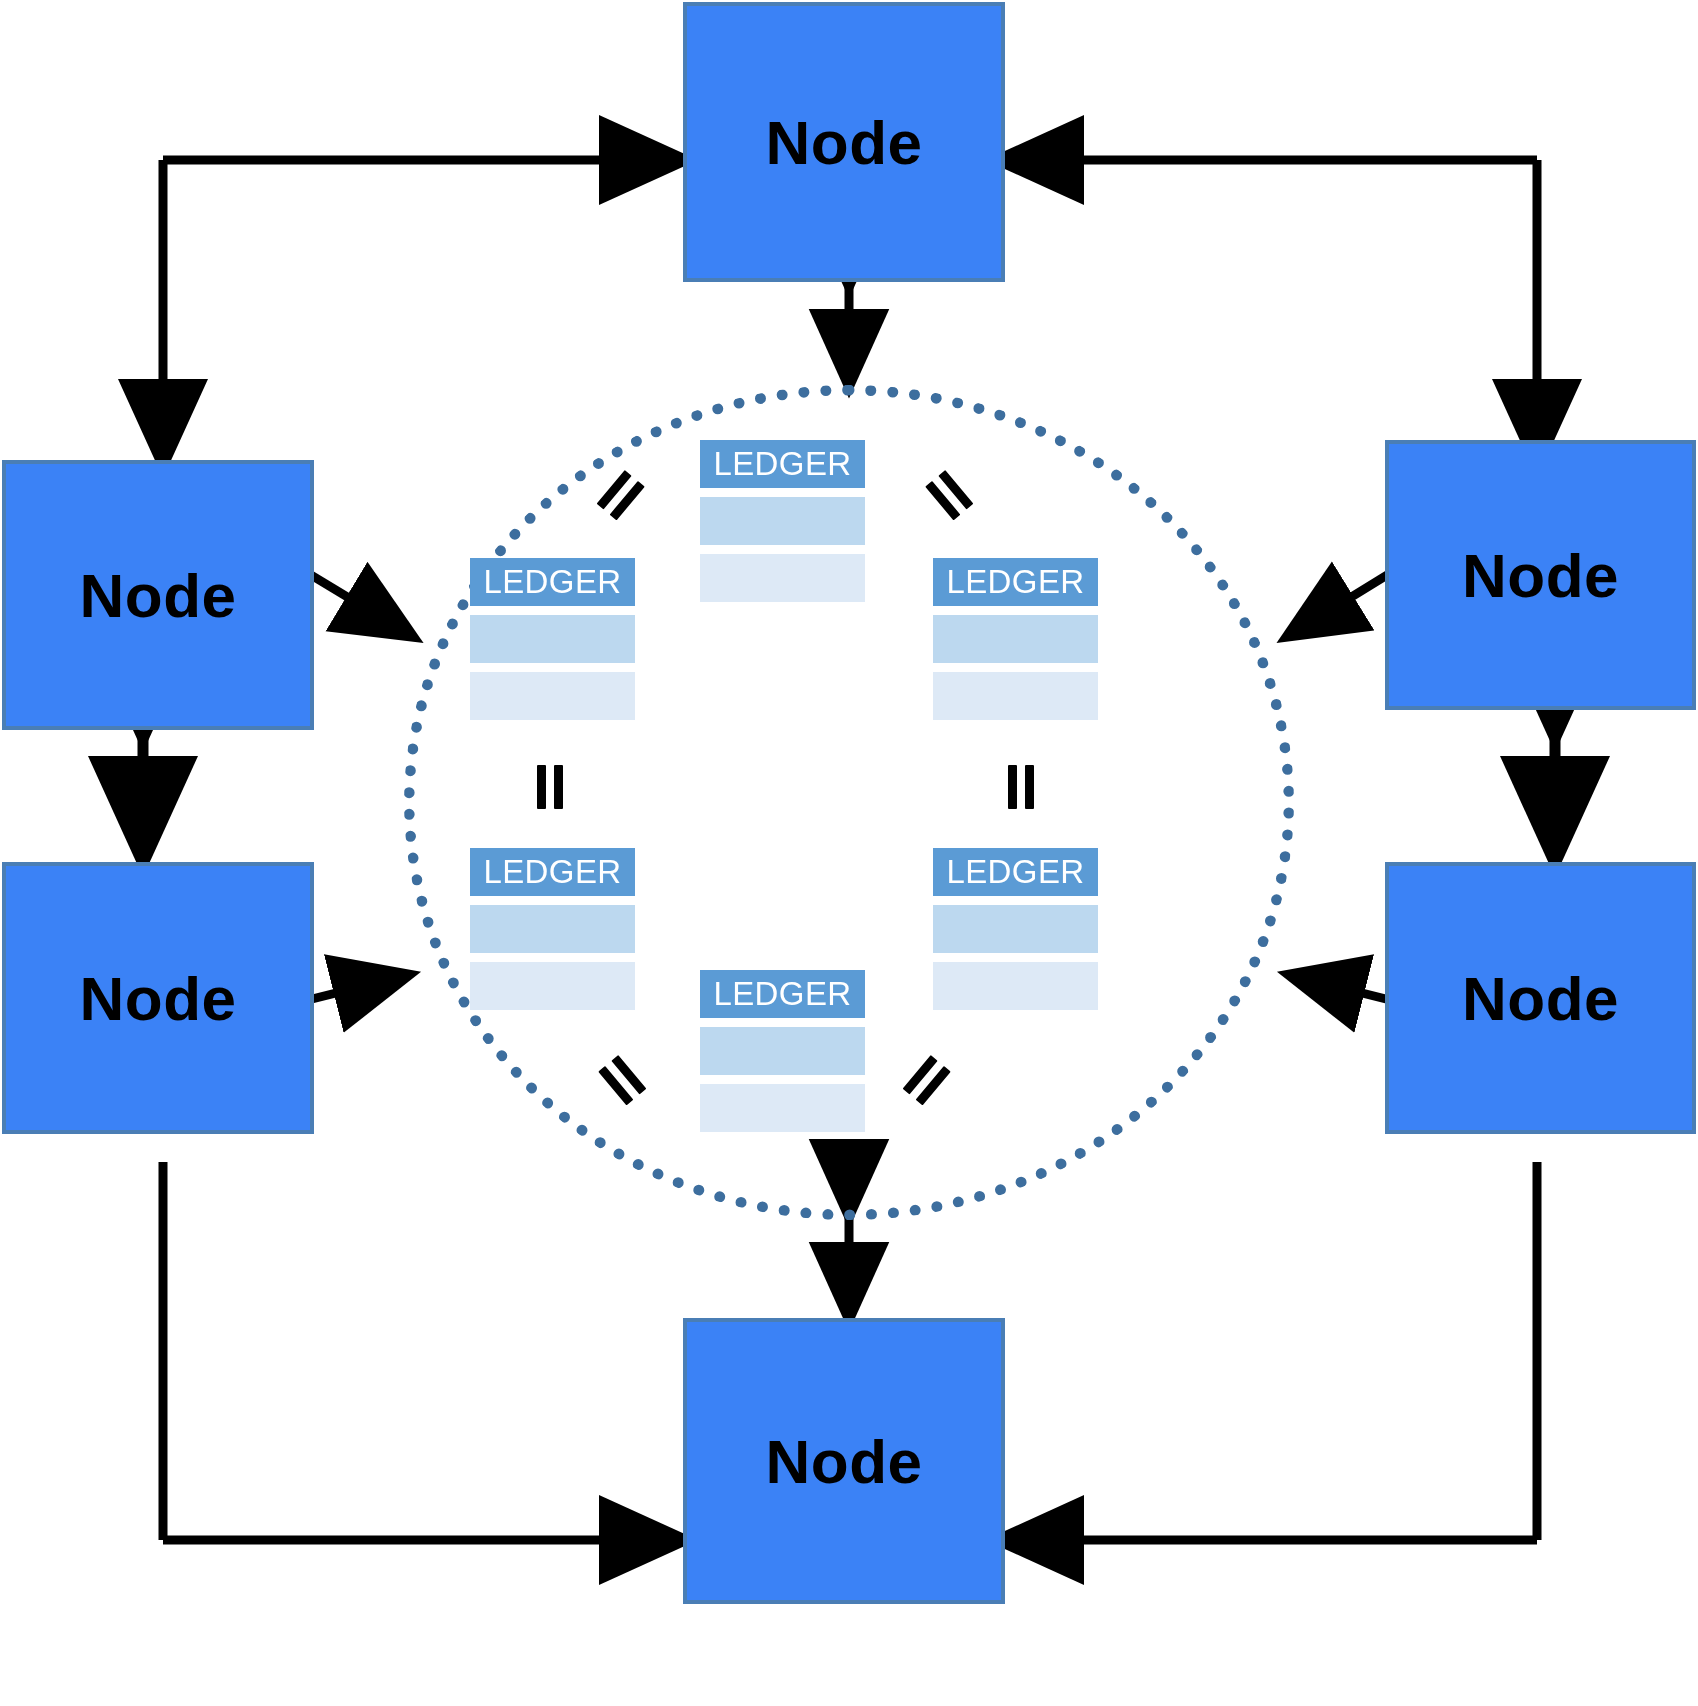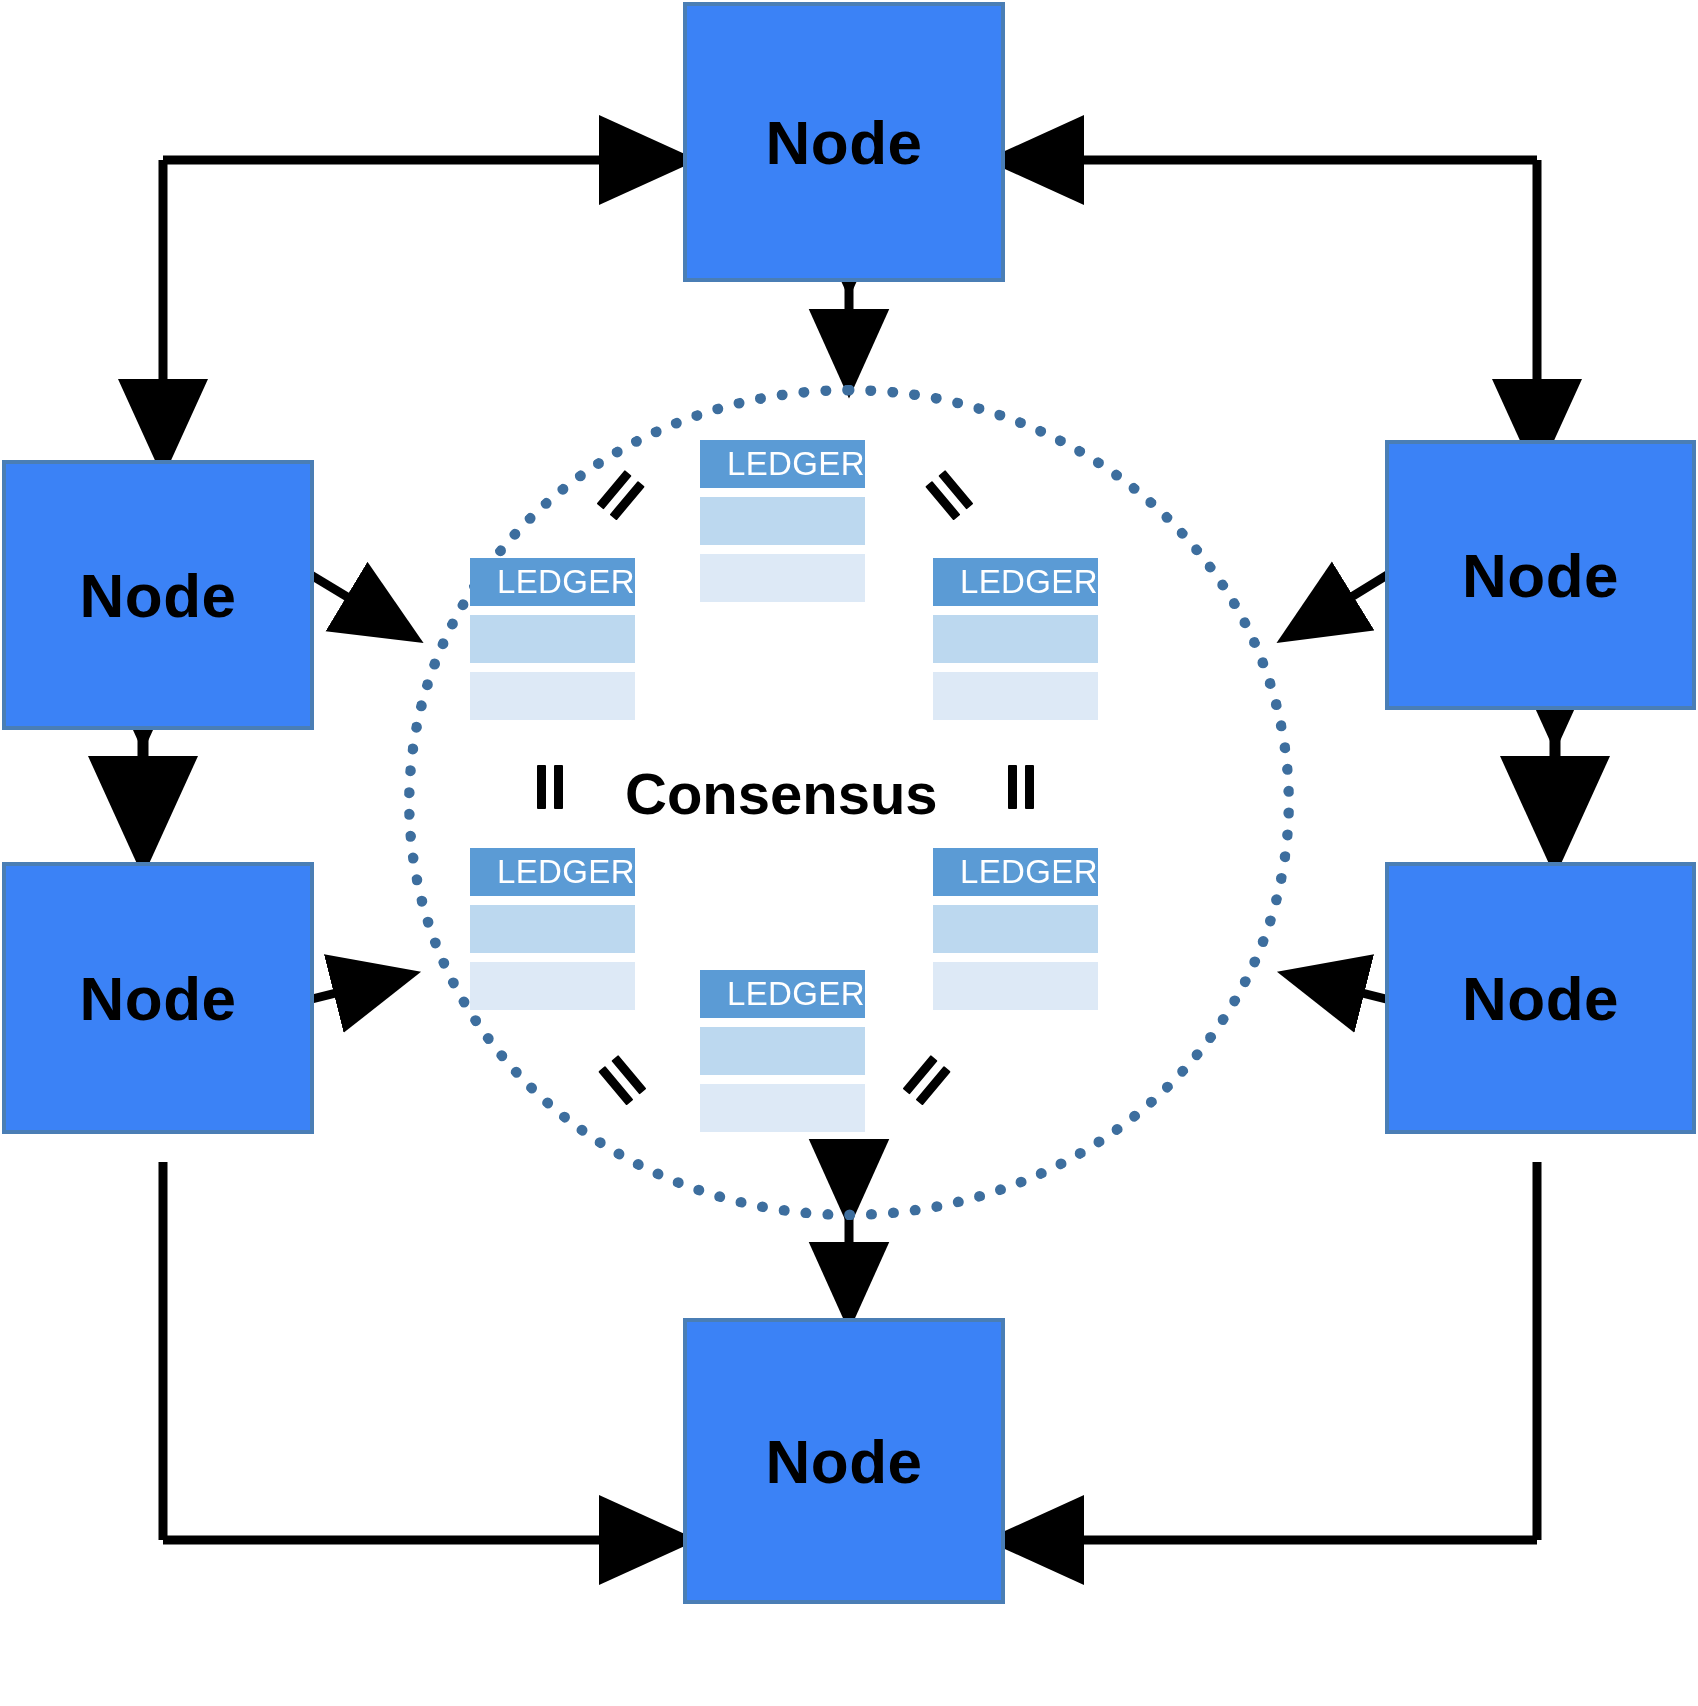--- a/index.html
+++ b/index.html
@@ -11,21 +11,21 @@
         box-sizing:border-box;display:flex;align-items:center;
         justify-content:center;}
   .node span{font-size:62px;font-weight:bold;color:#000;
              letter-spacing:.5px;font-family:"Liberation Sans",sans-serif;}
 
   .circle{position:absolute;border-radius:50%;
           border:11px dotted #3d6e9e;box-sizing:border-box;}
 
   .ledger{position:absolute;width:165px;}
   .ledger .hdr{height:48px;background:#5b9bd5;display:flex;
-               align-items:center;justify-content:flex-end;}
+               align-items:center;justify-content:center;}
   .ledger .hdr span{color:#fff;font-size:33px;letter-spacing:.4px;
                     font-family:"Liberation Sans",sans-serif;}
   .ledger .r2{height:48px;background:#bcd8ef;margin-top:9px;}
   .ledger .r3{height:48px;background:#dde9f6;margin-top:9px;}
 
   .consensus{position:absolute;font-size:58px;font-weight:bold;color:#000;
              white-space:nowrap;font-family:"Liberation Sans",sans-serif;}
 
   .eqs{position:absolute;width:46px;height:46px;}
   .eqs i{position:absolute;left:0;display:block;width:44px;height:9px;
@@ -146,21 +146,20 @@
   </div>
 
   <div class="ledger" style="left:700px;top:970px;">
     <div class="hdr">
       <span>LEDGER</span>
       </div>
     <div class="r2"></div>
     <div class="r3"></div>
   </div>
 
-  <div class="consensus" style="left:625px;top:760px;">Consensus</div>
 
   <div class="eqs" style="left:597px;top:473px;transform:rotate(130deg);">
     <i></i>
       <i></i>
     </div>
 
   <div class="eqs" style="left:927px;top:473px;transform:rotate(50deg);">
     <i></i>
       <i></i>
     </div>

